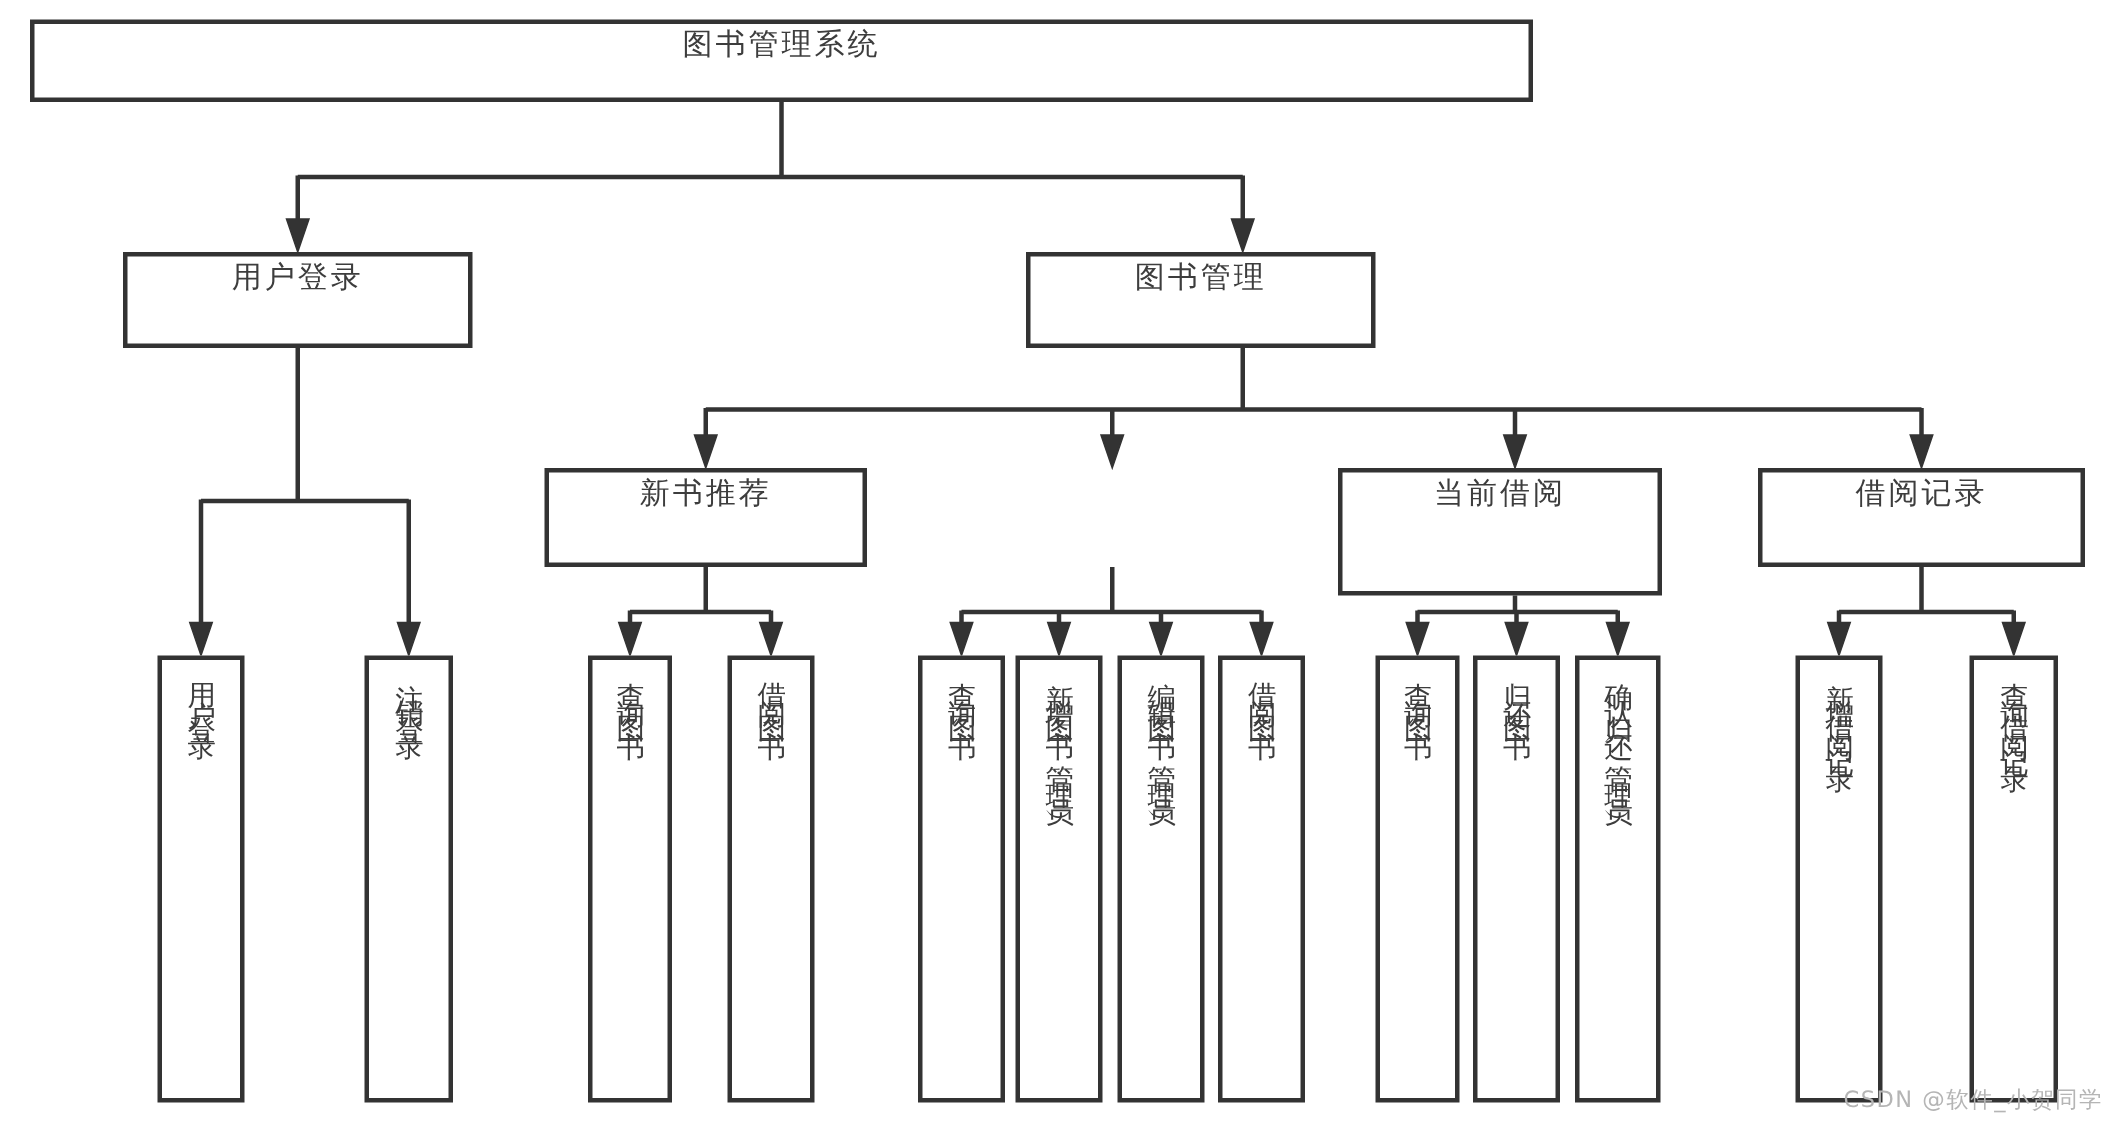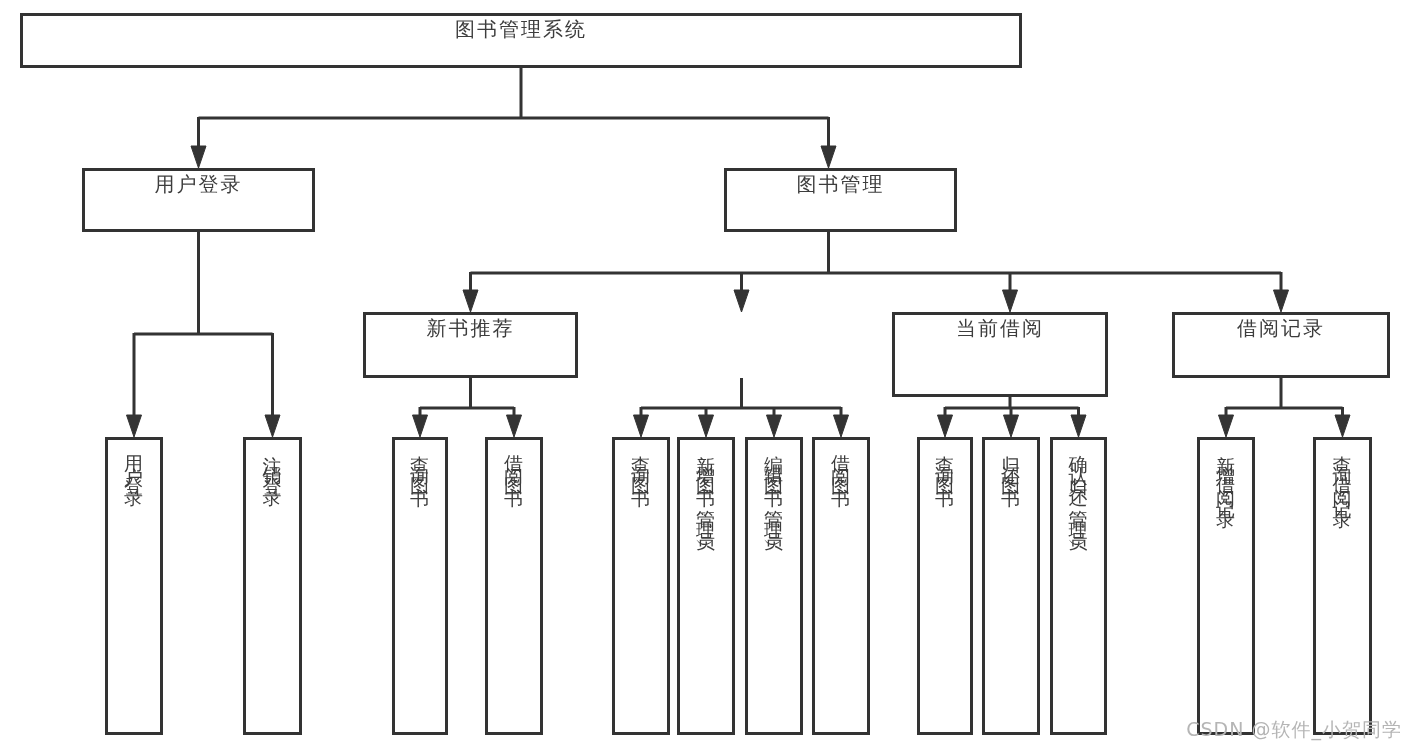--- a/index.html
+++ b/index.html
@@ -31,21 +31,21 @@
     writing-mode: vertical-rl;
     font-size: 19px;
     line-height: 1;
     letter-spacing: 11px;
     white-space: nowrap;
   }
   .watermark {
     position: absolute;
     right: 3px;
     bottom: 4px;
-    font-size: 19px;
+    font-size: 15px;
     color: var(--wm, #b5b5b5);
     letter-spacing: 1px;
     white-space: nowrap;
   }
 </style>
 </head>
 <body>
 
 <div class="canvas" style="--bg: #ffffff; --border: #333333; --text: #3d3d3d; --wm: #b5b5b5;">
 
@@ -82,21 +82,21 @@
       </g>
   </svg>
 
   <div class="node h" style="left:20px; top:13px; width:1002px; height:55px;">
     <span>图书管理系统</span>
   </div>
 
   <div class="node h" style="left:82px; top:168px; width:233px; height:64px;">
     <span>用户登录</span>
   </div>
-  <div class="node h" style="left:724px; top:168px; width:233px; height:64px;">
+  <div class="node h" style="left:684px; top:168px; width:233px; height:64px;">
     <span>图书管理</span>
   </div>
 
   <div class="node h" style="left:363px; top:312px; width:215px; height:66px;">
     <span>新书推荐</span>
   </div>
   <div class="node h" style="left:892px; top:312px; width:216px; height:85px;">
     <span>当前借阅</span>
   </div>
   <div class="node h" style="left:1172px; top:312px; width:218px; height:66px;">

